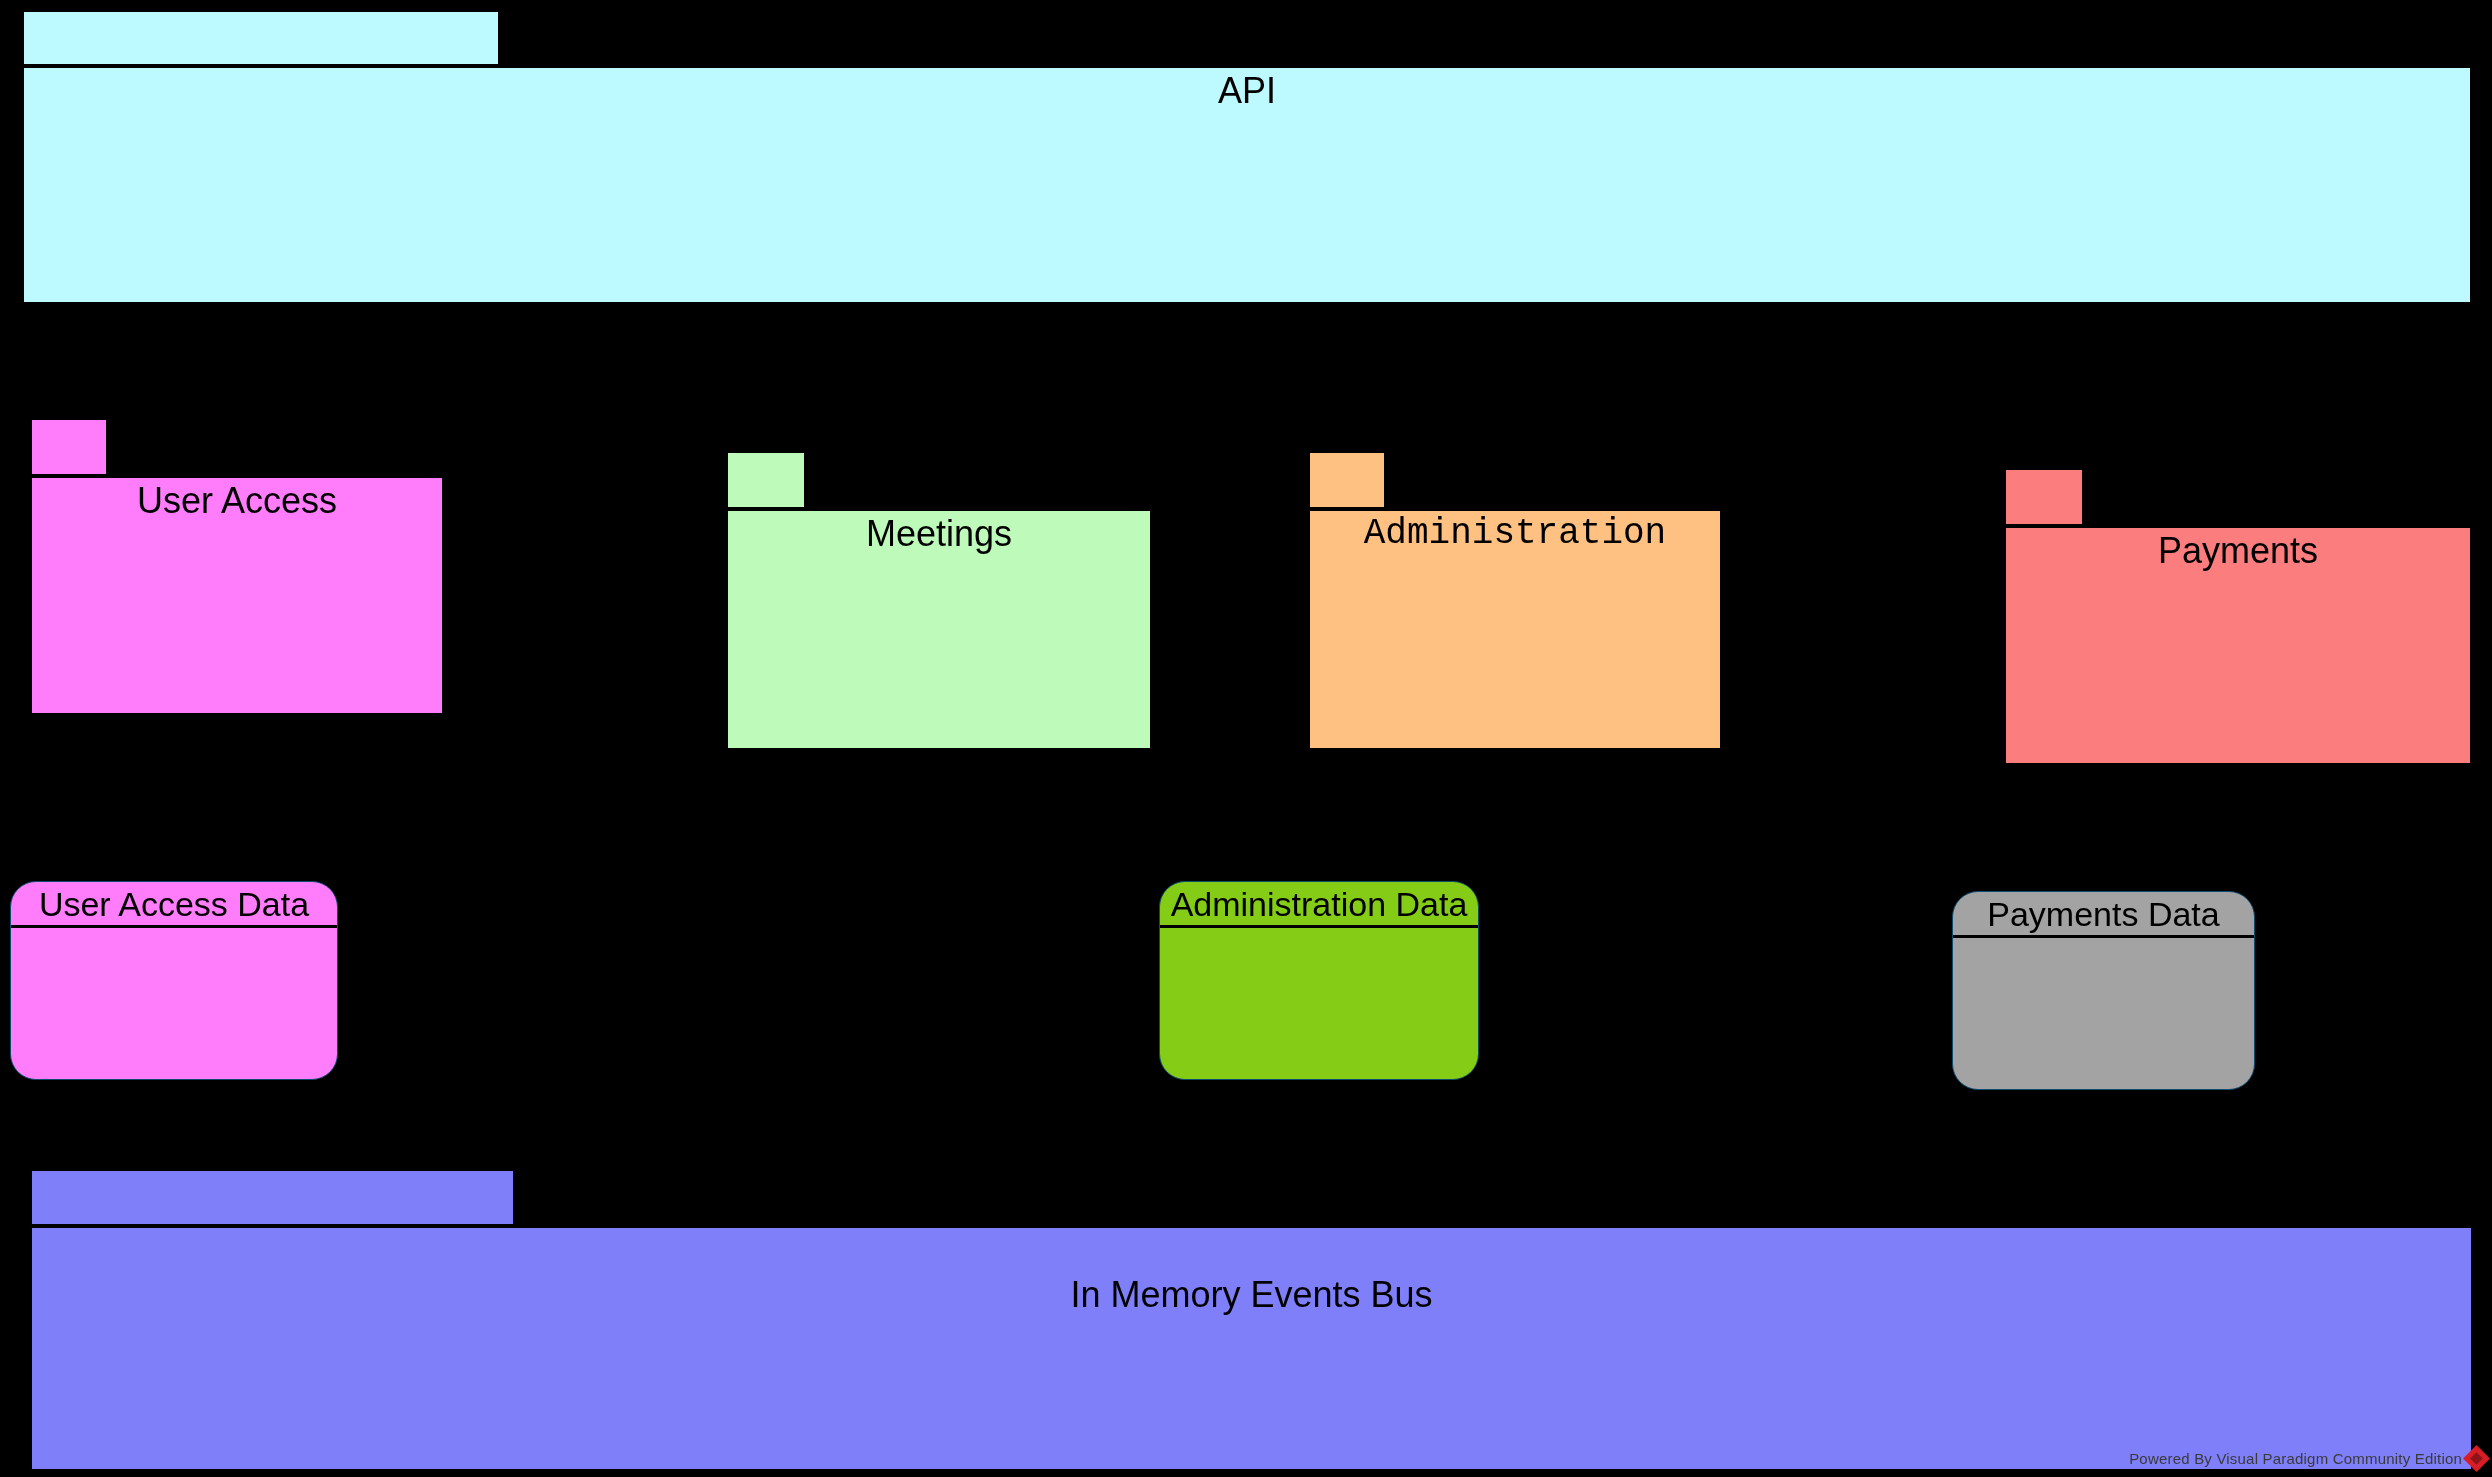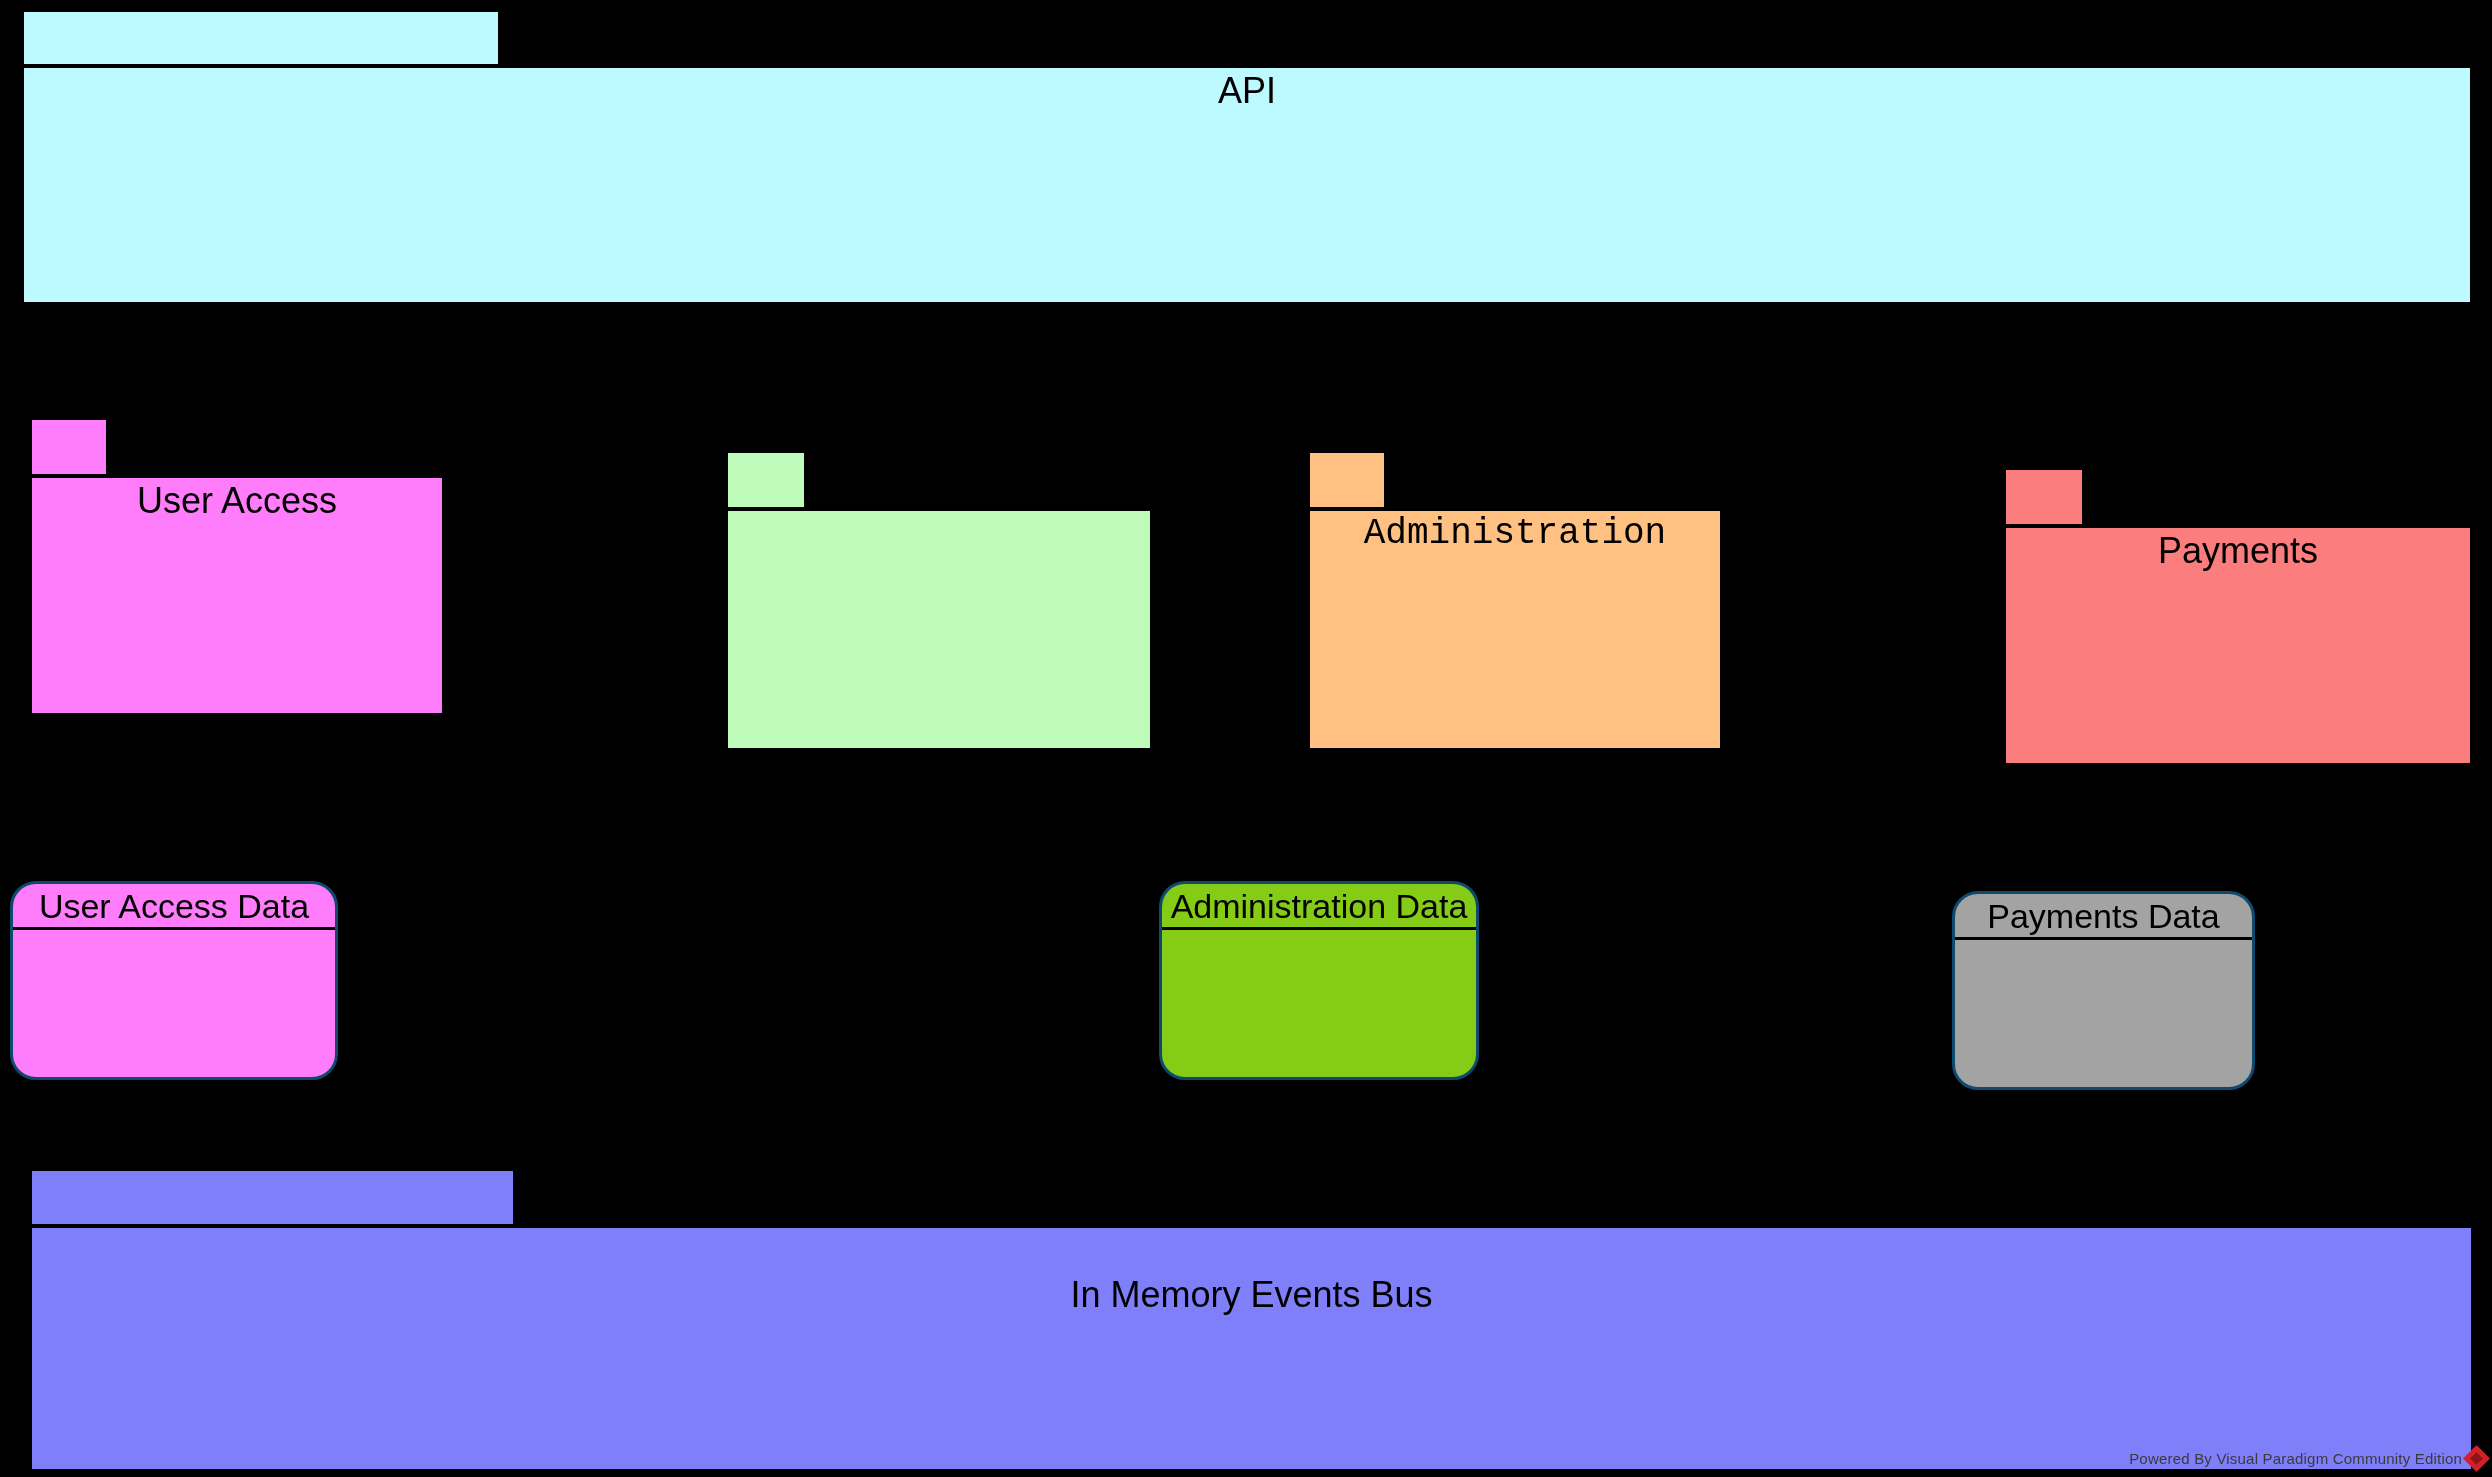--- a/index.html
+++ b/index.html
@@ -52,21 +52,21 @@
     font-size: 36px;
     line-height: 38px;
     white-space: nowrap;
     pointer-events: none;
   }
 
   
   .datastore {
     position: absolute;
     box-sizing: border-box;
-    border: 3px solid #0c4a6e;
+    border: 1px solid #0c4a6e;
     border-radius: 26px;
     overflow: hidden;
   }
   .datastore .ds-header {
     box-sizing: border-box;
     height: 46px;
     border-bottom: 3px solid #000000;
     display: flex;
     align-items: center;
     justify-content: center;
@@ -128,20 +128,21 @@
 
   <div class="package" id="pkg-user-access" style="left:30px; top:418px; width:414px; height:297px;">
     <div class="tab" style="width: 78px; height: 58px; top: 0px; background: rgb(255, 125, 251);"></div>
     <div class="body" style="top: 58px; width: 414px; height: 239px; background: rgb(255, 125, 251);"></div>
     <div class="pkg-label" style="top:64px;">User Access</div>
   </div>
 
   <div class="package" id="pkg-meetings" style="left:726px; top:451px; width:426px; height:299px;">
     <div class="tab" style="width: 80px; height: 58px; top: 0px; background: rgb(190, 251, 186);"></div>
     <div class="body" style="top: 58px; width: 426px; height: 241px; background: rgb(190, 251, 186);"></div>
+    <div class="pkg-label" style="top:64px;">Meetings</div>
   </div>
 
   <div class="package" id="pkg-administration" style="left:1308px; top:451px; width:414px; height:299px;font-family:Liberation Mono, monospace;">
     <div class="tab" style="width: 78px; height: 58px; top: 0px; background: rgb(255, 193, 129);"></div>
     <div class="body" style="top: 58px; width: 414px; height: 241px; background: rgb(255, 193, 129);"></div>
     <div class="pkg-label" style="top:64px;">Administration</div>
   </div>
 
   <div class="package" id="pkg-payments" style="left:2004px; top:468px; width:468px; height:297px;">
     <div class="tab" style="width: 80px; height: 58px; top: 0px; background: rgb(252, 125, 125);"></div>

